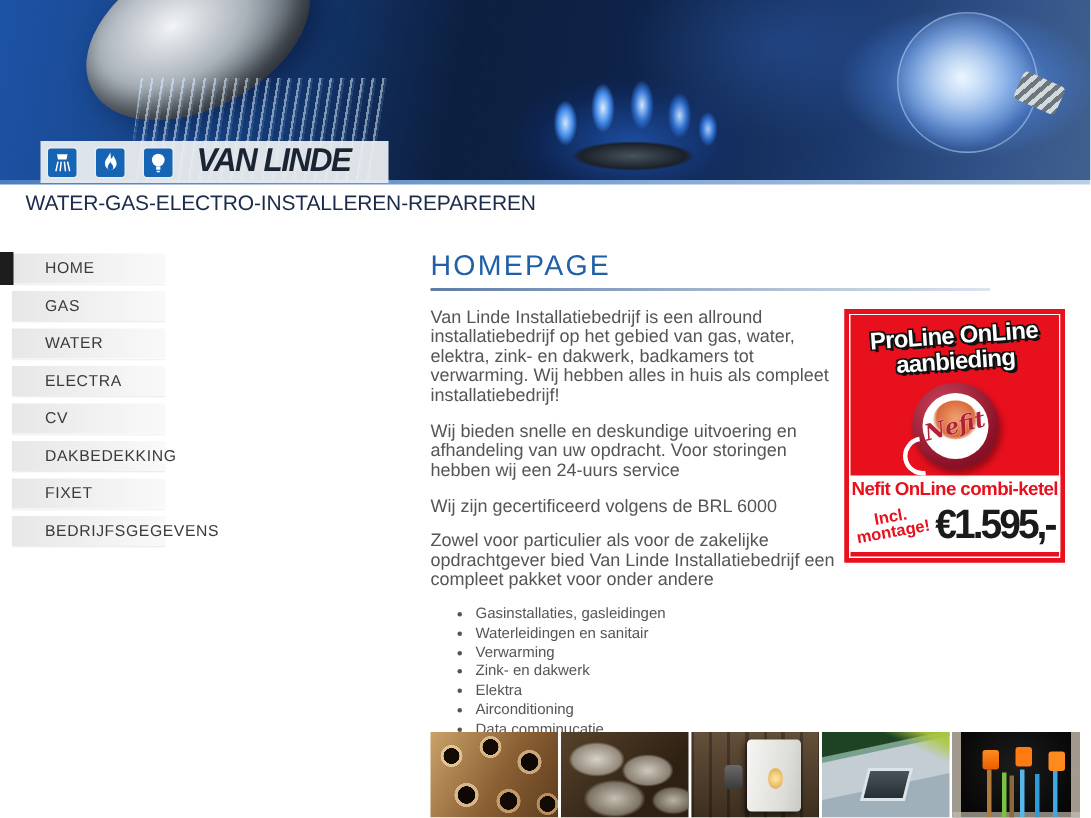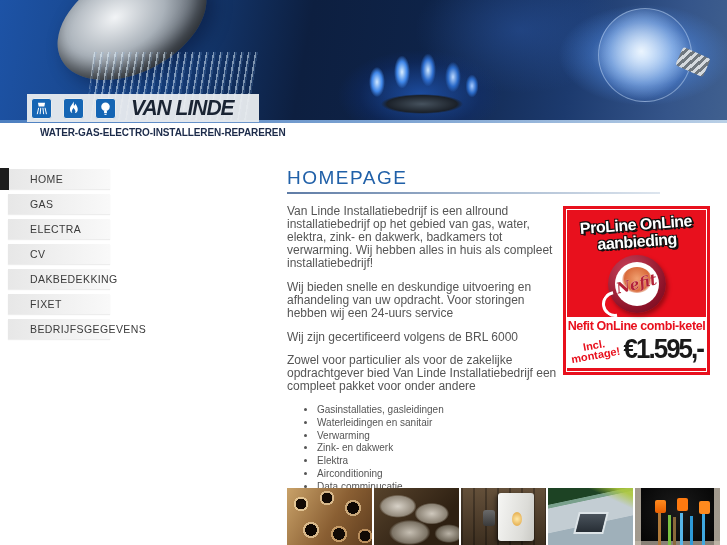--- a/index.html
+++ b/index.html
@@ -52,21 +52,21 @@
   .logo-plate{
     position:absolute;left:27px;top:94px;width:232px;height:28px;
     background:rgba(233,236,239,.95);display:flex;align-items:center;box-sizing:border-box;
     padding-left:4px;gap:11px;
   }
   .logo-icon{width:21px;height:21px;border-radius:3px;background:#1565b4;flex:0 0 auto;
     display:flex;align-items:center;justify-content:center;border:1px solid #e8ecef;box-sizing:border-box;}
   .logo-icon svg{width:17px;height:17px;display:block;}
   .brand{font-style:italic;font-weight:bold;font-size:21px;color:#1a2433;letter-spacing:-1px;
     margin-left:4px;white-space:nowrap;transform:scaleY(1.05);}
-  .tagline{position:absolute;left:40px;top:127px;font-size:10px;font-weight:bold;color:#1c2b4a;
+  .tagline{position:absolute;left:17px;top:127px;font-size:14px;font-weight:normal;color:#1c2b4a;
     letter-spacing:-0.1px;white-space:nowrap;}
   
   .menu{position:absolute;left:8px;top:169px;list-style:none;margin:0;padding:0;}
   .menu li{
     position:relative;width:102px;height:20px;line-height:20px;margin-bottom:5px;
     padding-left:22px;box-sizing:border-box;white-space:nowrap;cursor:pointer;
     background:linear-gradient(to right,#e7e7e7,#f9f9f9);
     box-shadow:0 1px 1px rgba(0,0,0,.07);
     font-size:10.5px;color:#3a3a3a;letter-spacing:.4px;overflow:visible;
   }
@@ -196,20 +196,21 @@
         <path d="M10.5 19.5 h3 v1.5 h-3 z" fill="#fff"></path>
       </svg>
   </span>
   <span class="brand">VAN LINDE</span>
 </div>
 <div class="tagline">WATER-GAS-ELECTRO-INSTALLEREN-REPAREREN</div>
 
 <ul class="menu">
   <li class="active">HOME</li>
   <li>GAS</li>
+  <li>WATER</li>
   <li>ELECTRA</li>
   <li>CV</li>
   <li>DAKBEDEKKING</li>
   <li>FIXET</li>
   <li>BEDRIJFSGEGEVENS</li>
 </ul>
 
 <div class="content">
   <h1 class="page-title">HOMEPAGE</h1>
 </div>

